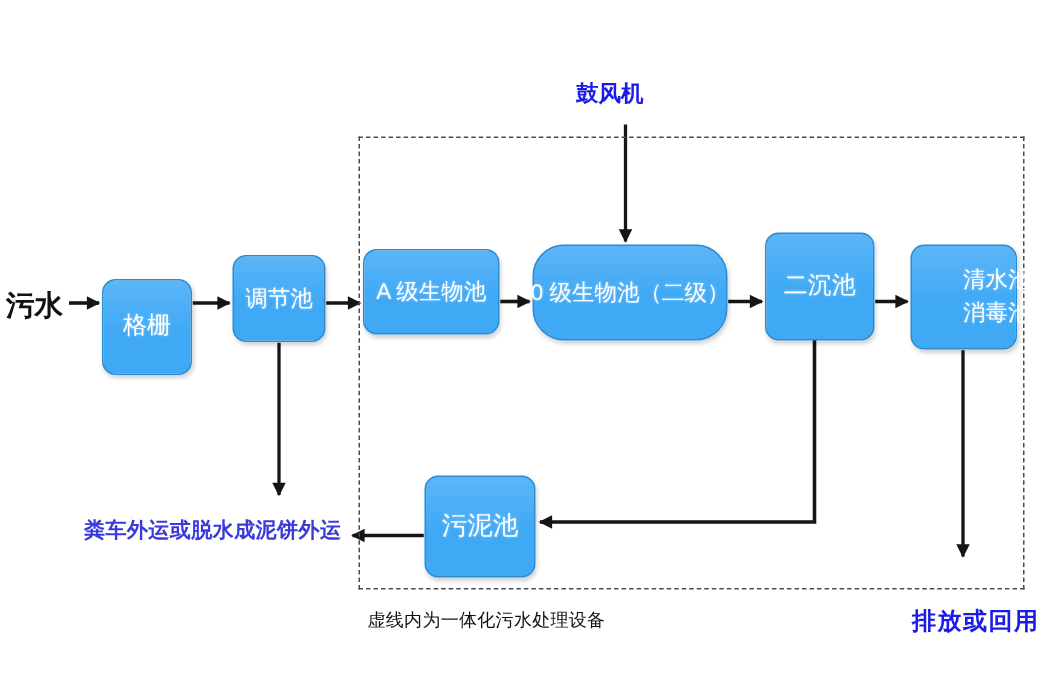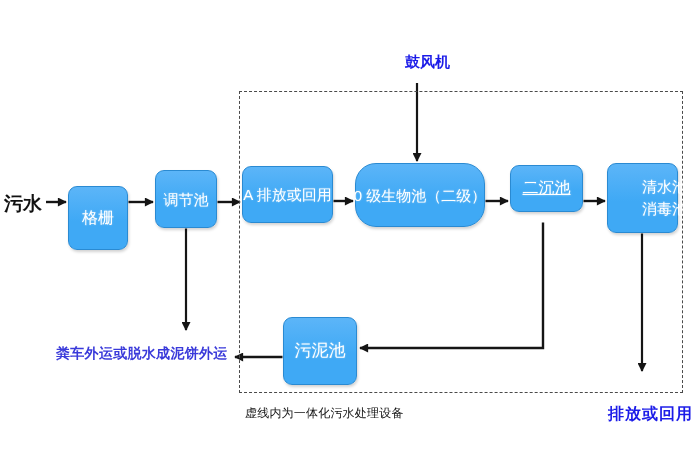--- a/index.html
+++ b/index.html
@@ -19,29 +19,29 @@
     border-radius:9px;
     box-shadow:1px 2px 3px rgba(0,0,0,0.18);
     color:var(--node-text,#ffffff);
     display:flex;flex-direction:column;align-items:center;justify-content:center;
     text-align:center;font-size:16px;line-height:1.4;
     text-shadow:0 0 2px rgba(255,255,255,0.45);
     white-space:nowrap;
   }
   .label{position:absolute;white-space:nowrap;}
   .inflow{left:4px;top:191px;font-size:19px;font-weight:bold;color:var(--black-text,#111);}
-  .blower{left:384px;top:53px;width:66px;text-align:right;font-size:15px;font-weight:bold;color:var(--blue-text,#1b1be8);}
+  .blower{left:384px;top:53px;width:66px;text-align:left;font-size:15px;font-weight:bold;color:var(--blue-text,#1b1be8);}
   .sludge-out{left:56px;top:345px;font-size:14px;font-weight:bold;letter-spacing:0.3px;color:var(--blue-alt-text,#3a3ada);}
   .caption{left:245px;top:405px;font-size:12px;color:var(--black-text,#222);letter-spacing:0.2px;}
   .discharge{left:608px;top:404px;font-size:16px;font-weight:bold;letter-spacing:1px;color:var(--blue-text,#1b1be8);}
   .node-grid{left:68px;top:186px;width:60px;height:64px;}
   .node-regulating{left:155px;top:170px;width:62px;height:58px;font-size:15px;}
   .node-a-bio{left:242px;top:166px;width:91px;height:57px;font-size:15px;}
   .node-o-bio{left:355px;top:163px;width:130px;height:64px;font-size:15px;border-radius:21px;}
-  .node-secondary-sed{left:510px;top:165px;width:73px;height:47px;text-decoration:underline;}
+  .node-secondary-sed{left:510px;top:155px;width:73px;height:72px;}
   .node-clearwater{left:607px;top:163px;width:71px;height:70px;font-size:15px;line-height:1.5;padding-left:44px;}
   .node-sludge{left:283px;top:317px;width:74px;height:68px;font-size:17px;}
 </style>
 </head>
 <body>
 
 <div class="canvas">
 
   <svg class="arrows" viewBox="0 0 700 450">
     <defs>
@@ -62,21 +62,21 @@
     <path d="M282.5 357 L235 357" stroke="#151515" stroke-width="2.4" fill="none" marker-end="url(#ah)"></path>
   </svg>
 
   <div class="dashed-box"></div>
 
   <div class="label inflow">污水</div>
   <div class="label blower">鼓风机</div>
 
   <div class="node node-grid">格栅</div>
   <div class="node node-regulating">调节池</div>
-  <div class="node node-a-bio">A 排放或回用</div>
+  <div class="node node-a-bio">A 级生物池</div>
   <div class="node node-o-bio">0 级生物池（二级）</div>
   <div class="node node-secondary-sed">二沉池</div>
   <div class="node node-clearwater">
     <span>清水池</span>
     <span>消毒池</span>
   </div>
   <div class="node node-sludge">污泥池</div>
 
   <div class="label sludge-out">粪车外运或脱水成泥饼外运</div>
   <div class="label discharge">排放或回用</div>

